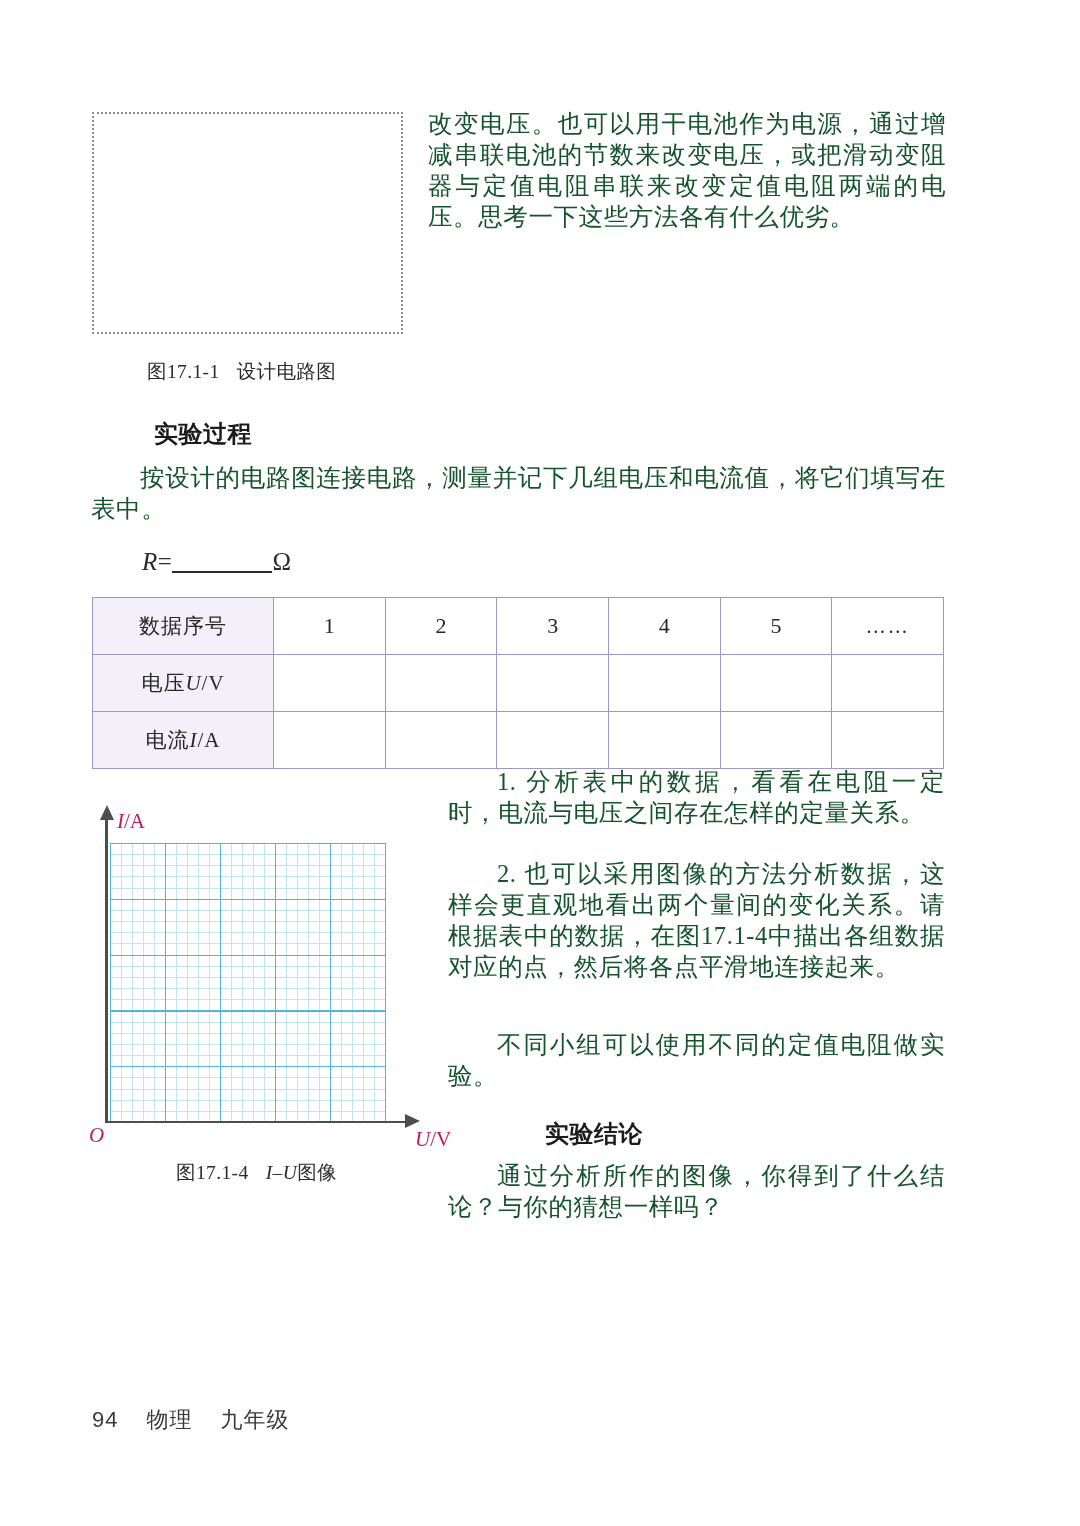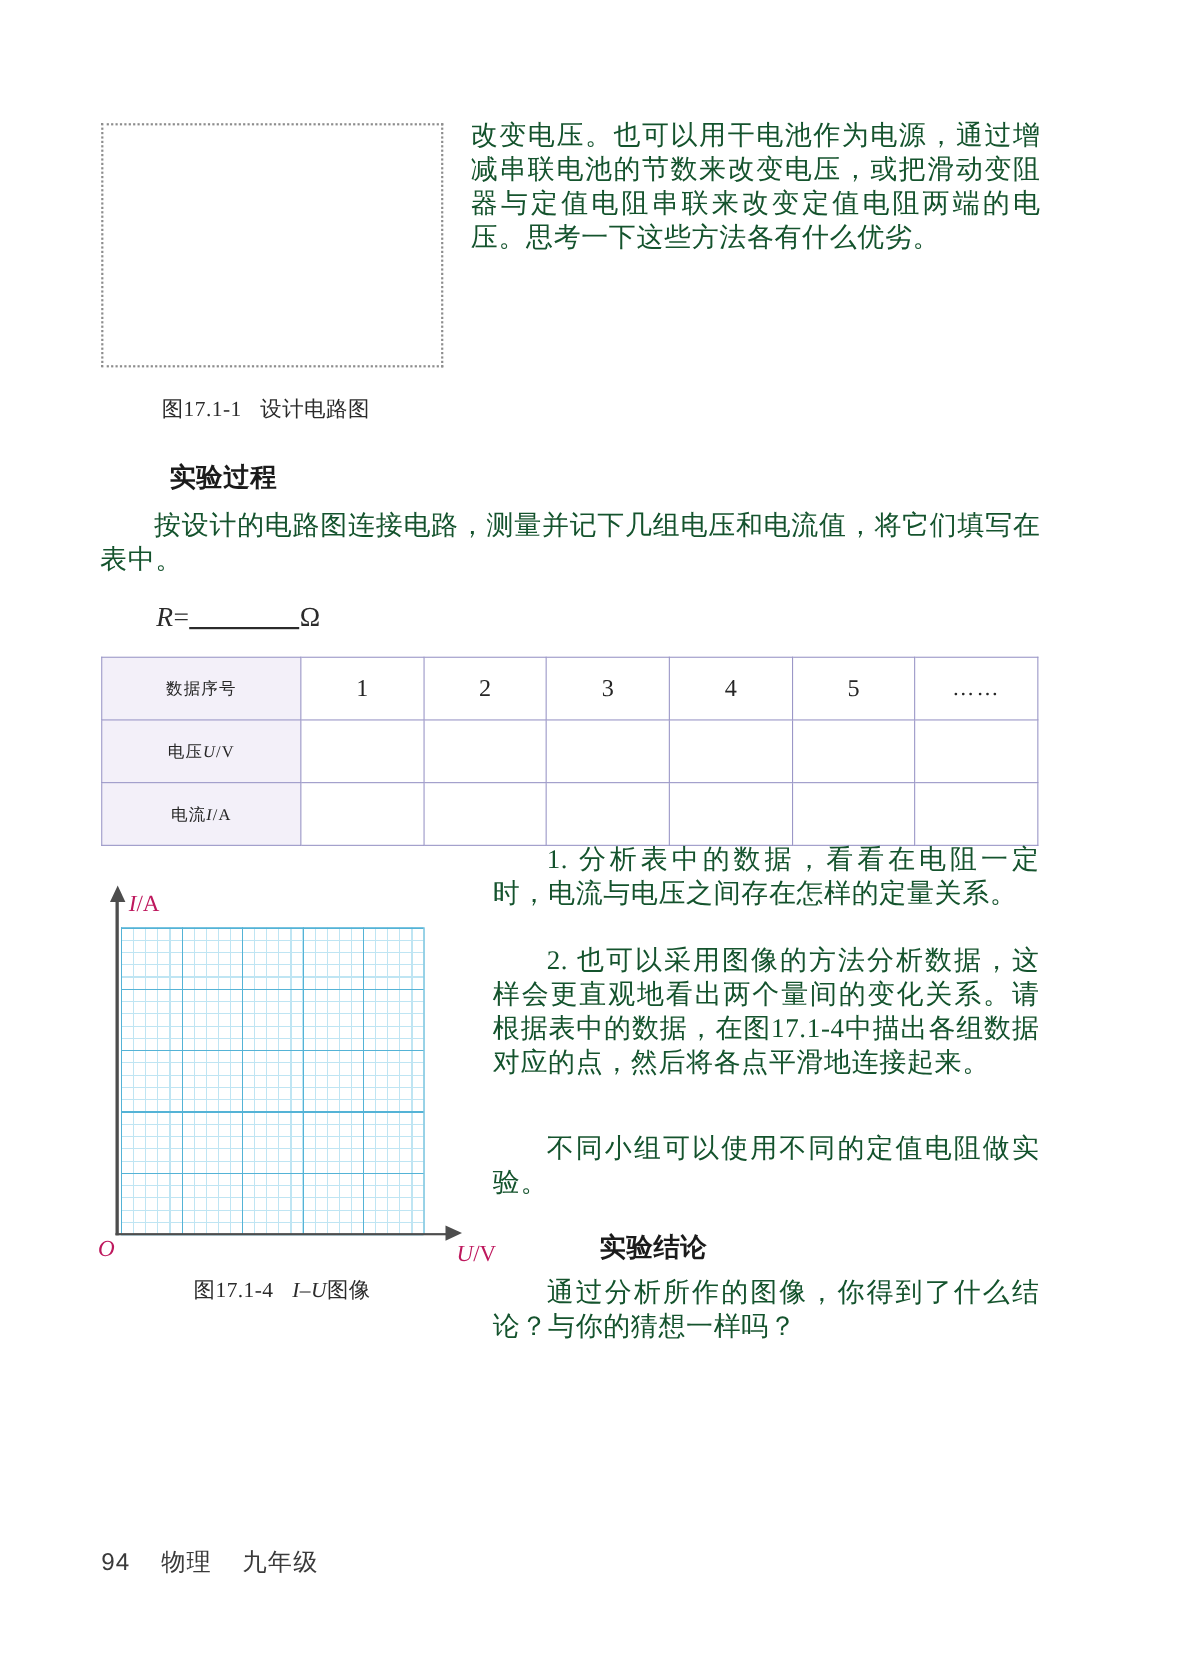--- a/index.html
+++ b/index.html
@@ -129,21 +129,21 @@
     height: 54px;
     text-align: center;
     vertical-align: middle;
     font-family: "Liberation Serif", "DejaVu Serif", serif;
     font-size: 22px;
     color: #262626;
     background: #ffffff;
   }
   #data-table td.rowhead {
     background: #f3f0f9;
-    font-size: 15px;
+    font-size: 21px;
     letter-spacing: 1px;
   }
   #data-table td.rowhead .ital { font-style: italic; }
   #data-table .colnum { font-size: 22px; }
   #data-table .dots { letter-spacing: 2px; font-size: 20px; }
 
   
   #graph {
     position: absolute;
     left: 85px;

